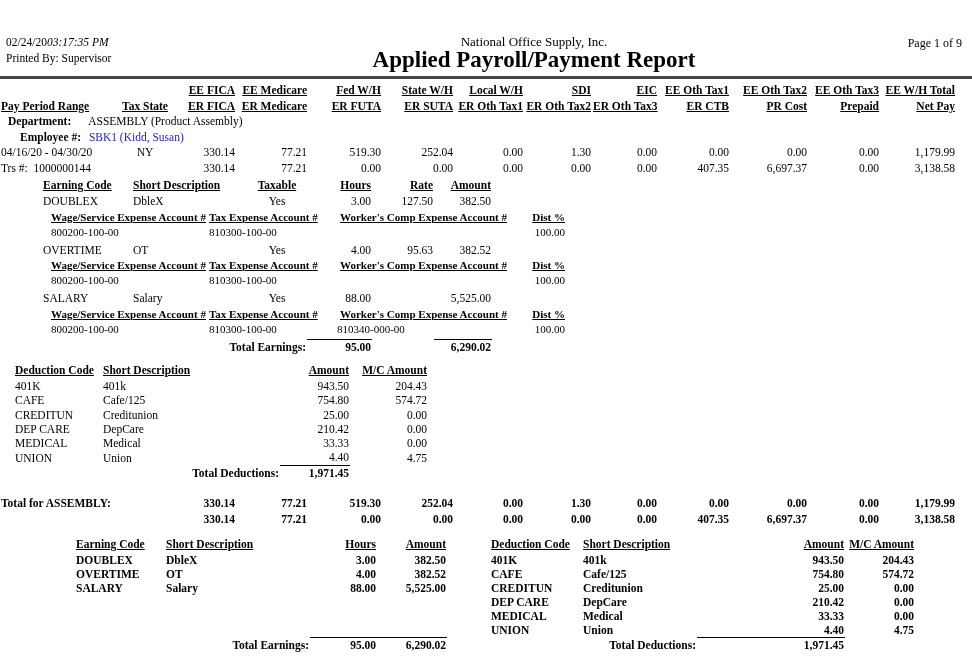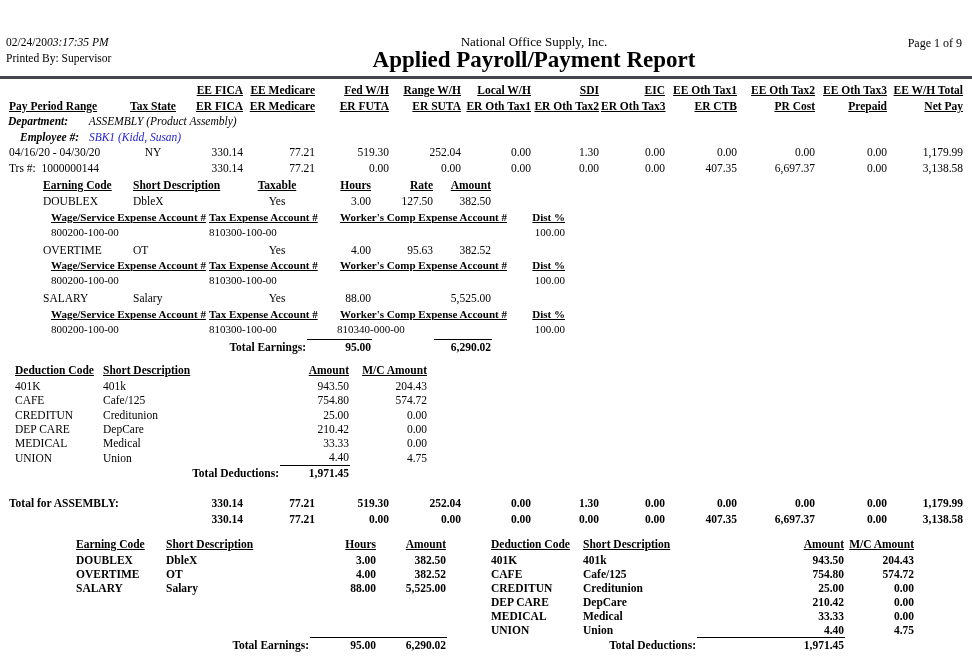--- a/index.html
+++ b/index.html
@@ -13,22 +13,22 @@
   .title{font-weight:bold;font-size:23px;line-height:22px;}
   .hdr-right{width:120px;text-align:right;font-size:12px;padding-top:2px;}
   .rule{height:3px;background:#45454e;margin:5px 0 4px 0;}
   table.t{border-collapse:collapse;table-layout:fixed;}
   .t td{padding:0 1px;white-space:nowrap;overflow:hidden;vertical-align:bottom;line-height:15.5px;}
   .b{font-weight:bold;}
   .u{text-decoration:underline;}
   .r{text-align:right;}
   .c{text-align:center;}
   .ovl{border-top:1.4px solid #000;}
-  .main{width:956px;margin:0 8px;}
-  .lbl-line{padding-left:8px;line-height:15.5px;font-style:italic;}
+  .main{width:956px;margin:0 0;}
+  .lbl-line{padding-left:8px;line-height:15.5px;}
   .lbl-line .lab{display:inline-block;font-weight:bold;}
   .dep .lab{width:78px;}
   .emp{padding-left:20px;}
   .emp .lab{width:66px;}
   .link{color:#2323cd;margin-top:20px;}
   .earnwrap{margin-left:42px;margin-top:1px;}
   .earn{width:450px;}
   .acct{width:516px;margin-left:8px;}
   .acct td{font-size:11px;line-height:15px;}
   .dedwrap{margin-left:14px;margin-top:7px;}
@@ -80,21 +80,21 @@
         <col style="width:72px">
         <col style="width:76px">
       </colgroup>
     <tbody>
         <tr>
       <td></td>
       <td></td>
       <td class="r b u">EE FICA</td>
       <td class="r b u">EE Medicare</td>
       <td class="r b u">Fed W/H</td>
-      <td class="r b u">Range W/H</td>
+      <td class="r b u">State W/H</td>
       <td class="r b u">Local W/H</td>
       <td class="r b u">SDI</td>
       <td class="r b u">EIC</td>
       <td class="r b u">EE Oth Tax1</td>
       <td class="r b u">EE Oth Tax2</td>
       <td class="r b u">EE Oth Tax3</td>
       <td class="r b u">EE W/H Total</td>
     </tr>
     <tr>
       <td class="b u">Pay Period Range</td>

